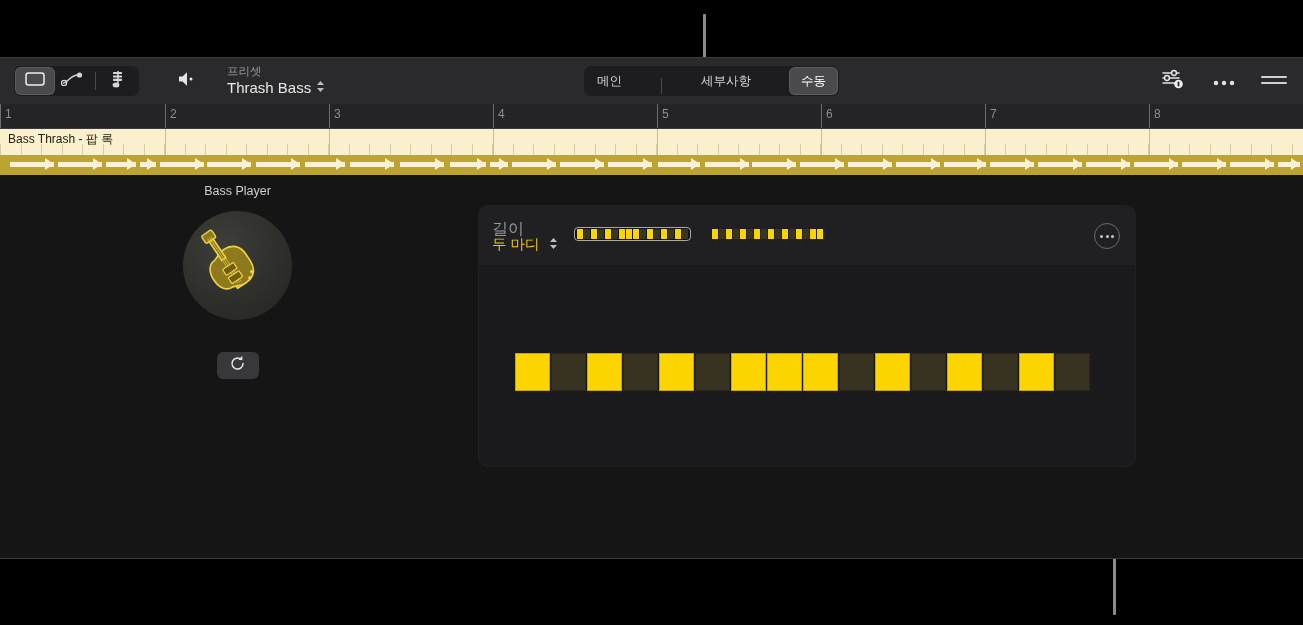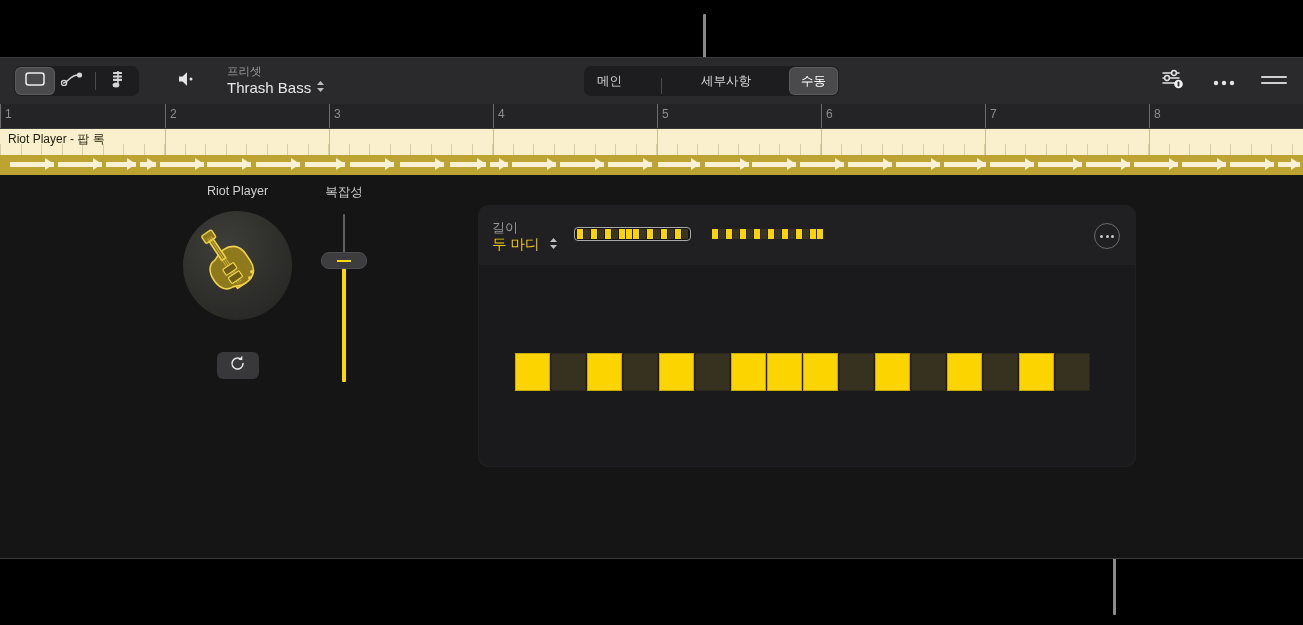--- a/index.html
+++ b/index.html
@@ -374,21 +374,21 @@
     border-radius: 10px;
   }
   #panel-head {
     position: relative;
     height: 60px;
   }
   #len-label {
     position: absolute;
     left: 14px;
     top: 14px;
-    font-size: 13px;
+    font-size: 16px;
     color: #9a9a9a;
   }
   #len-value-row {
     position: absolute;
     left: 14px;
     top: 30px;
     display: flex;
     align-items: center;
     gap: 9px;
     cursor: pointer;
@@ -592,21 +592,21 @@
       <div class="ruler-mark" style="left: 329px;">3</div>
       <div class="ruler-mark" style="left: 493px;">4</div>
       <div class="ruler-mark" style="left: 657px;">5</div>
       <div class="ruler-mark" style="left: 821px;">6</div>
       <div class="ruler-mark" style="left: 985px;">7</div>
       <div class="ruler-mark" style="left: 1149px;">8</div>
     </div>
 
   <div id="track-area">
     <div id="region">
-      <div id="region-title">Riot Player - 팝 록</div>
+      <div id="region-title">Bass Thrash - 팝 록</div>
       <div id="notes-strip">
           <div class="note" style="left: 10px; width: 44px;"></div>
           <div class="note-head" style="left: 45px;"></div>
           <div class="note" style="left: 58px; width: 44px;"></div>
           <div class="note-head" style="left: 93px;"></div>
           <div class="note" style="left: 106px; width: 30px;"></div>
           <div class="note-head" style="left: 127px;"></div>
           <div class="note" style="left: 140px; width: 16px;"></div>
           <div class="note-head" style="left: 147px;"></div>
           <div class="note" style="left: 160px; width: 44px;"></div>
@@ -730,21 +730,21 @@
         <div class="region-tick" style="left: 1230px;"></div>
         <div class="region-tick" style="left: 1251px;"></div>
         <div class="region-tick" style="left: 1271px;"></div>
         <div class="region-tick" style="left: 1292px;"></div>
       </div>
   </div>
 
   <div id="editor-body">
 
     <div id="instrument-col">
-      <div id="inst-name">Riot Player</div>
+      <div id="inst-name">Bass Player</div>
       <div id="inst-art">
         <span>
           <svg width="88" height="88" viewBox="0 0 88 88">
             <g transform="rotate(-34 44 44)">
               <g fill="#8e7a1c" stroke="#f0d24a" stroke-width="1.6" stroke-linejoin="round">
                 <path d="M30 30 h10 v34 h-10 z"></path>
                 <path d="M40 24 c10 0 16 6 16 16 v8 c0 10 -6 16 -16 16 -7 0 -11 -4 -14 -4 -6 0 -11 -6 -11 -16 s5 -16 11 -16 c3 0 7 -4 14 -4 z"></path>
               </g>
               <rect x="32.5" y="4" width="5" height="28" fill="#8e7a1c" stroke="#f0d24a" stroke-width="1.4"></rect>
               <rect x="29" y="0.5" width="12" height="9" rx="1.5" fill="#8e7a1c" stroke="#f0d24a" stroke-width="1.4"></rect>
@@ -764,28 +764,20 @@
       <div id="refresh-btn">
         <span>
           <svg width="17" height="17" viewBox="0 0 17 17">
             <path d="M14 8.5 a5.5 5.5 0 1 1 -1.9 -4.1" fill="none" stroke="#e8e8e8" stroke-width="1.5" stroke-linecap="round"></path>
             <path d="M13.3 0.8 L13.3 4.9 L9.3 4.9 Z" fill="#e8e8e8"></path>
           </svg>
         </span>
       </div>
     </div>
 
-    <div class="slider-unit" id="slider-0" style="left:309px;">
-      <div class="slider-label">복잡성</div>
-      <div class="slider-track-wrap">
-        <div class="slider-rail-top" style="height:46px;"></div>
-        <div class="slider-rail-fill" style="height:130px;"></div>
-        <div class="slider-thumb" style="top:38px;"></div>
-      </div>
-    </div>
 
 
     <div id="pattern-panel">
       <div id="panel-head">
         <div id="len-label">길이</div>
         <div id="len-value-row">
           <span id="len-value">두 마디</span>
           <span>
             <svg width="9" height="13" viewBox="0 0 9 13">
               <path d="M4.5 1 L8 5 H1 Z" fill="#c0c0c0"></path>

